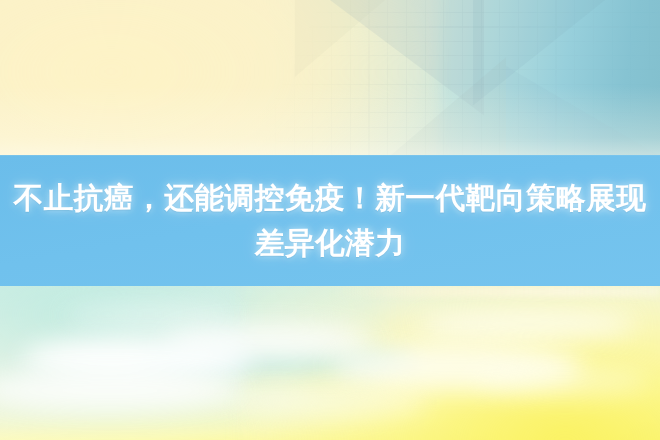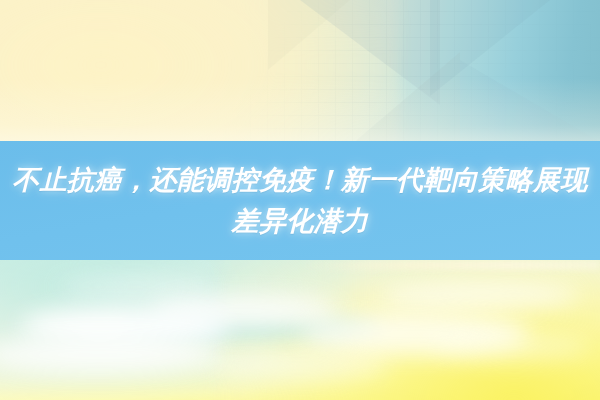--- a/index.html
+++ b/index.html
@@ -142,21 +142,20 @@
     font-size: 27px;
     font-weight: bold;
     line-height: 41px;
     letter-spacing: 0.4px;
     text-shadow:
       0 0 7px rgba(255,255,255,0.55),
       0 0 16px rgba(255,255,255,0.28),
       0 1px 1px rgba(60,140,185,0.30);
     white-space: normal;
     word-break: break-all;
-    font-style: italic;
   }
 
   
   .bottom-section {
     position: absolute;
     left: 0;
     top: 260px;
     width: 600px;
     height: 140px;
     overflow: hidden;

